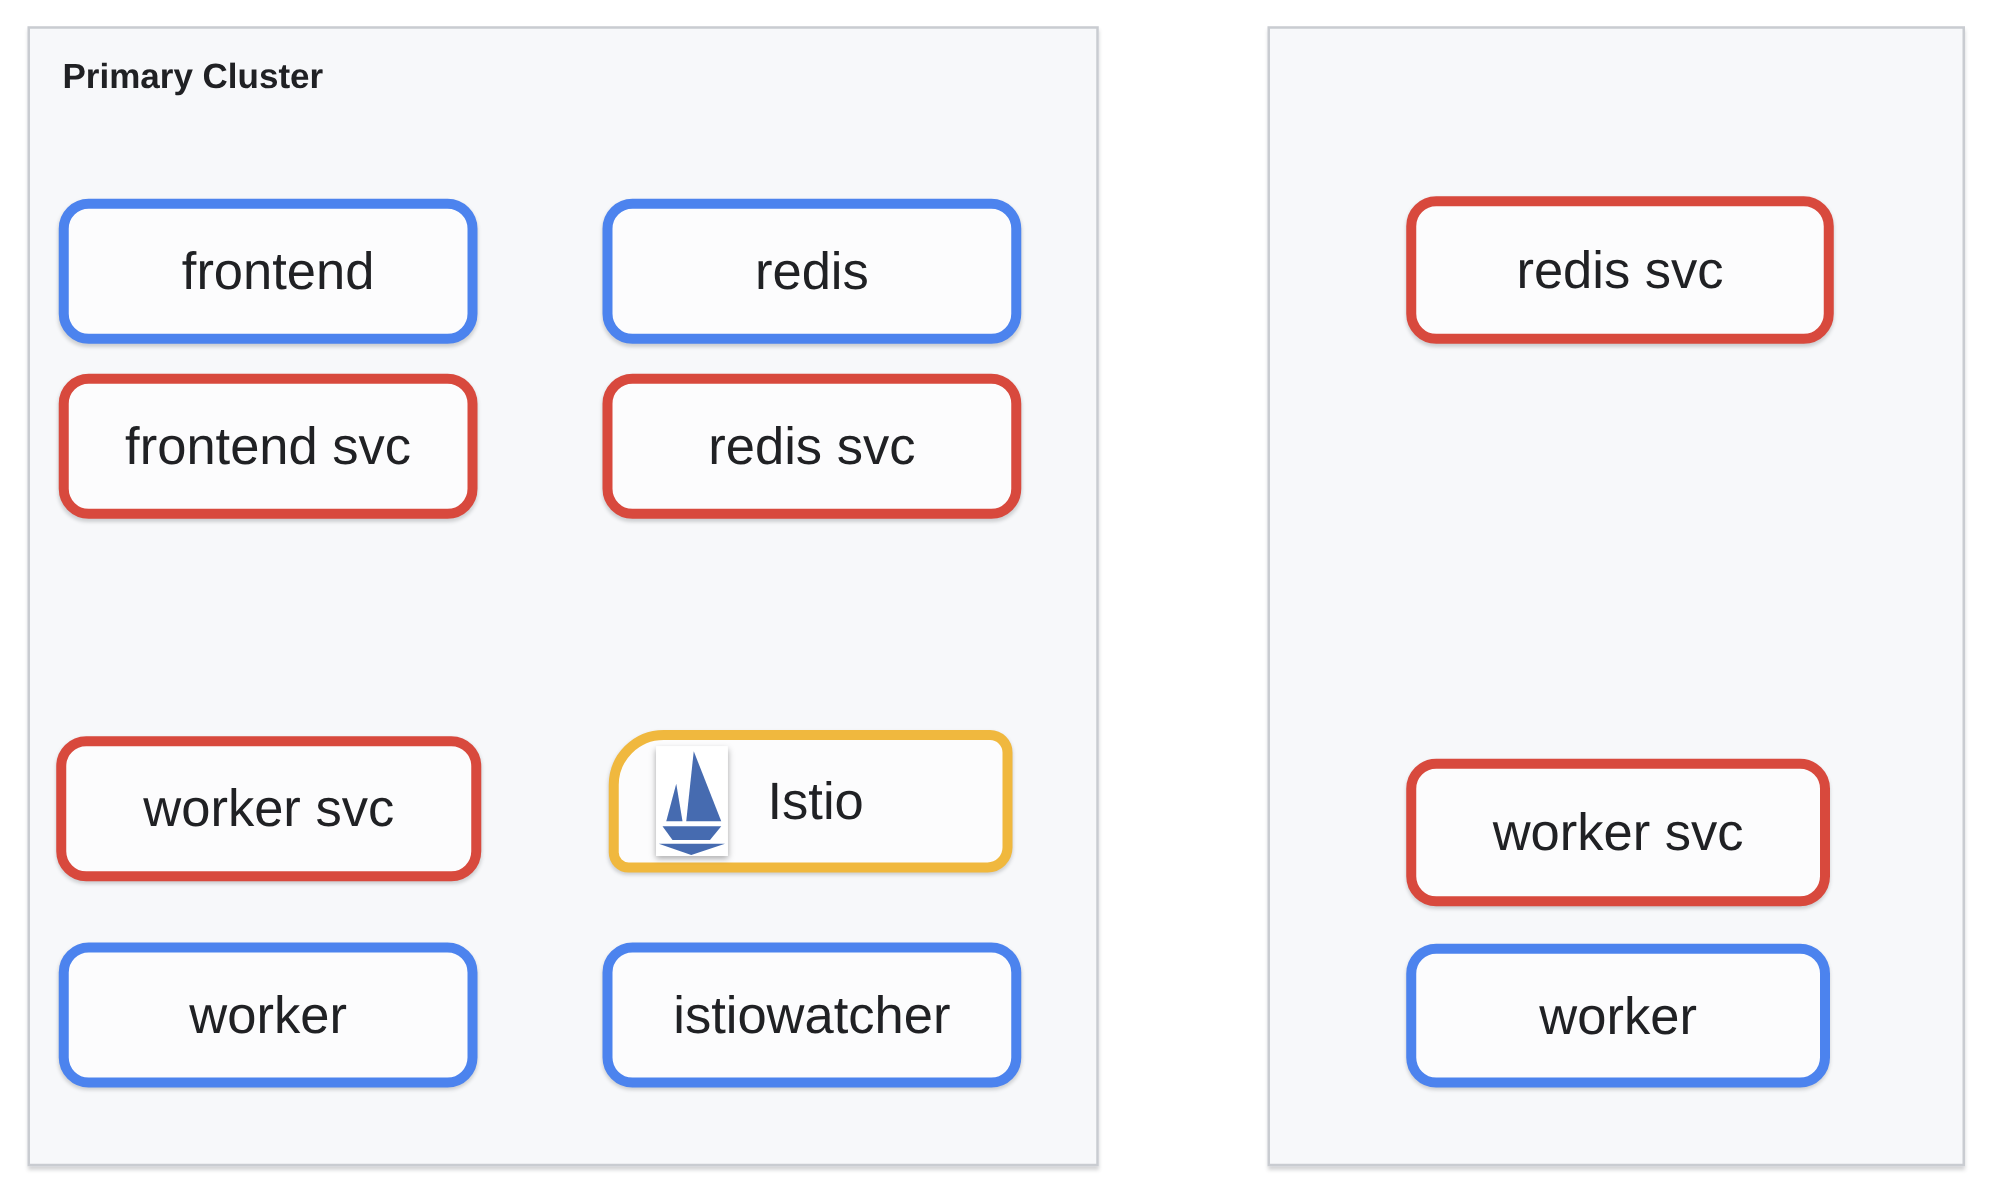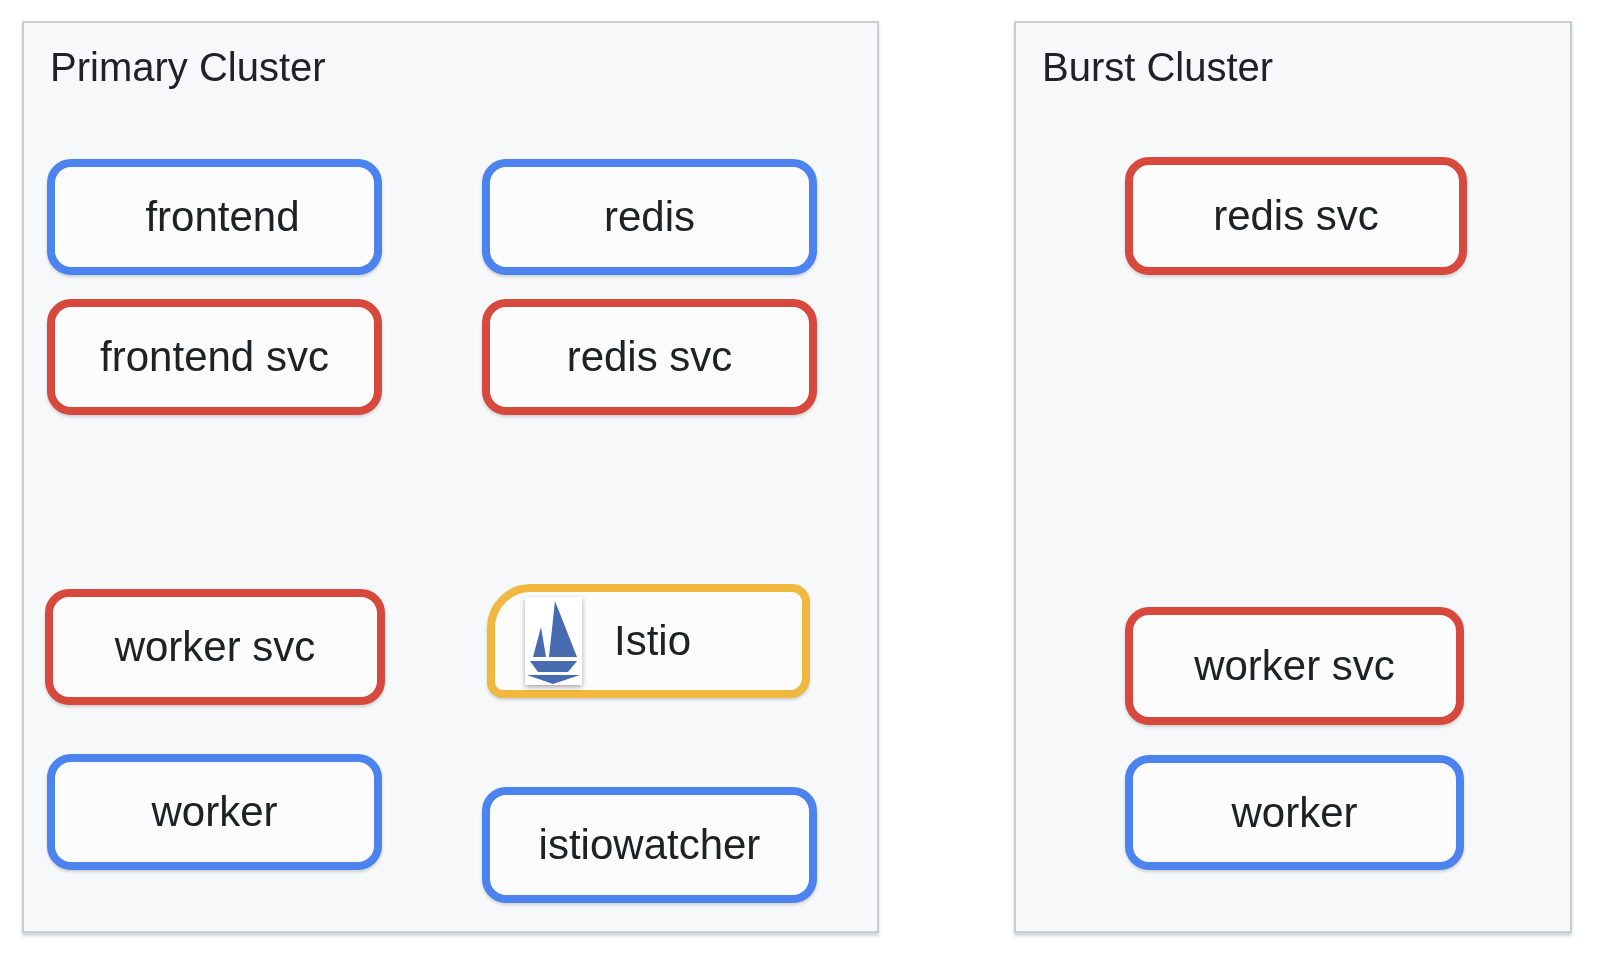--- a/index.html
+++ b/index.html
@@ -20,22 +20,22 @@
     box-sizing: border-box;
     background: var(--cluster-bg, #f7f8fa);
     border: 2px solid var(--cluster-border, #c9ccd1);
     box-shadow: 0 3px 3px rgba(60,64,67,0.22);
   }
   .cluster-title {
     position: absolute;
     left: 26px;
     top: 22px;
     margin: 0;
-    font-size: 40px;
-    font-weight: 400;
+    font-size: 28px;
+    font-weight: 700;
     color: var(--text, #202124);
     white-space: nowrap;
   }
   .node {
     position: absolute;
     box-sizing: border-box;
     background: var(--node-bg, #fcfcfd);
     border-radius: 24px;
     display: flex;
     align-items: center;
@@ -104,27 +104,26 @@
         <polygon class="sail-shape" points="5,64 52,64 43,75 13,75"></polygon>
         <polygon class="sail-shape" points="2,78 55,78 28,87"></polygon>
       </svg>
       <span class="node-label">Istio</span>
     </div>
 
     <div class="node workload" style="left:23px; top:731px; width:335px; height:116px;">
       <span class="node-label">worker</span>
     </div>
 
-    <div class="node workload" style="left:458px; top:764px; width:335px; height:116px;">
+    <div class="node workload" style="left:458px; top:731px; width:335px; height:116px;">
       <span class="node-label">istiowatcher</span>
     </div>
   </section>
 
   <section class="cluster" style="left:1014px; top:21px; width:558px; height:912px;">
-    <h2 class="cluster-title">Burst Cluster</h2>
 
     <div class="node service" style="left:109px; top:134px; width:342px; height:118px;">
       <span class="node-label">redis svc</span>
     </div>
 
 
     <div class="node service" style="left:109px; top:584px; width:339px; height:118px;">
       <span class="node-label">worker svc</span>
     </div>
 

